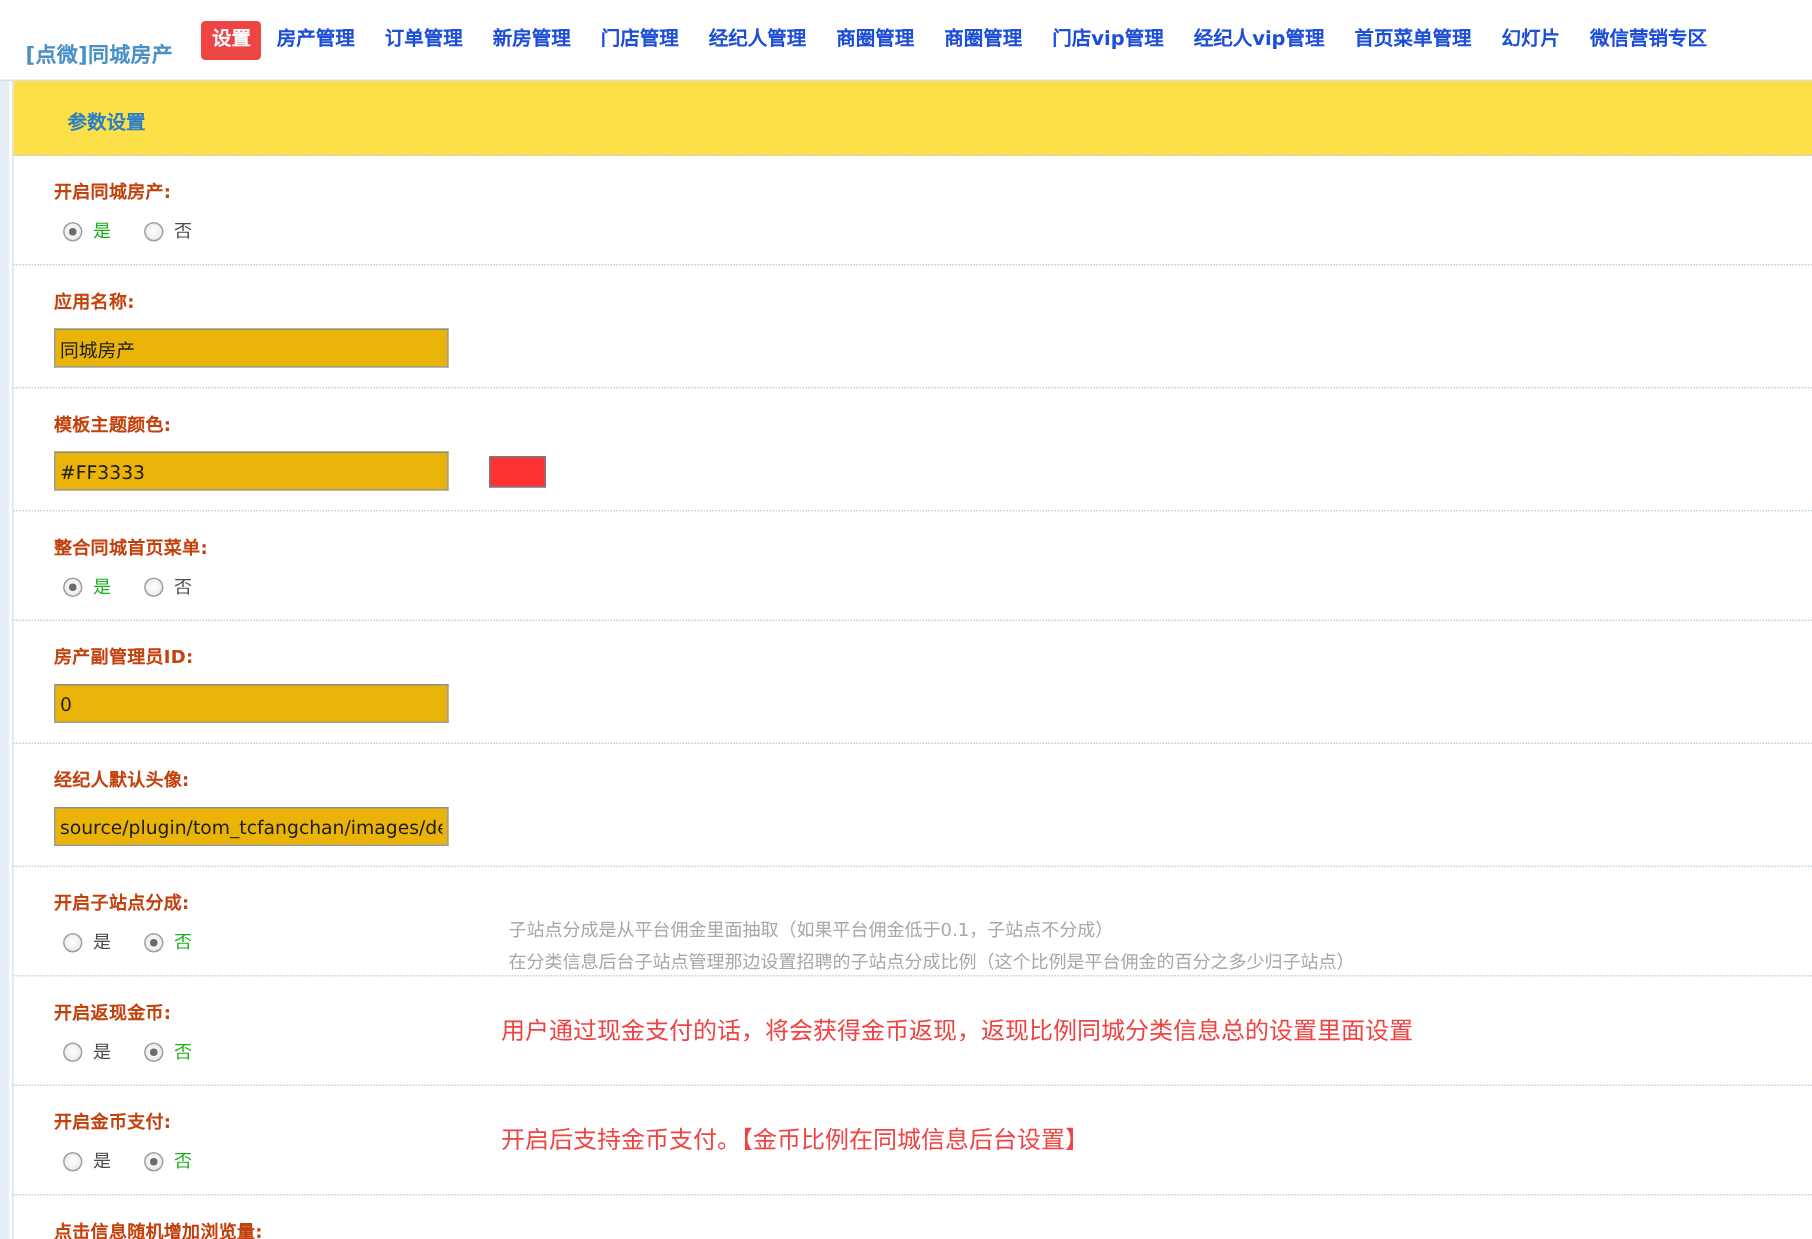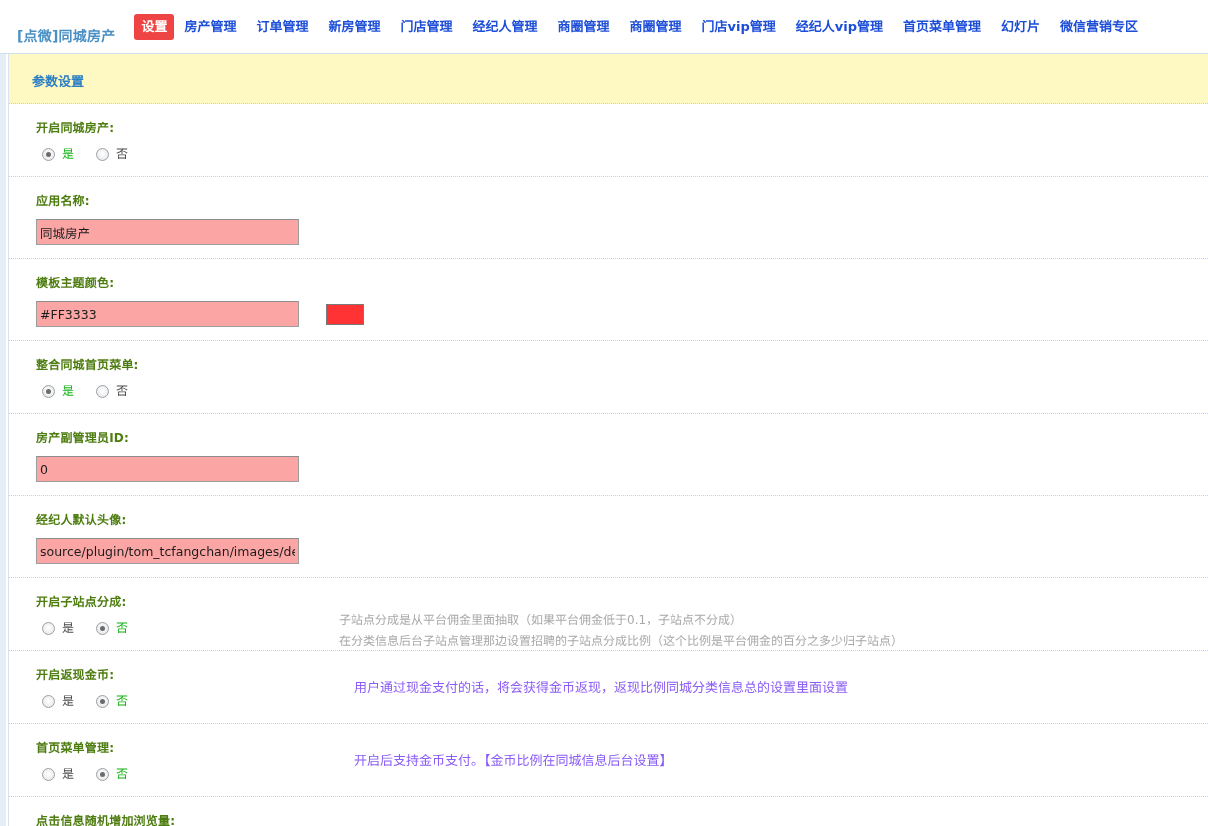--- a/index.html
+++ b/index.html
@@ -65,43 +65,43 @@
     box-sizing: border-box;
     height: 772px;
   }
   .panel {
     border-left: 1px solid #d6e5f1;
     height: 100%;
     box-sizing: border-box;
   }
 
   .panel-head {
-    background: #fef9c3;
+    background: #fde047;
     height: 50px;
     box-sizing: border-box;
-    padding: 17px 0 0 23px;
+    padding: 17px 0 0 36px;
     border-bottom: 1px dotted #b9d4ea;
   }
   .panel-head-title {
     color: #2b7fc4;
     font-size: 13px;
     font-weight: bold;
   }
 
   
   .row {
     border-bottom: 1px dotted #b9d4ea;
     padding: 14px 0 13px 27px;
     position: relative;
     box-sizing: border-box;
   }
   .row-label {
     font-size: 12px;
     font-weight: bold;
-    color: #4d7c0f;
+    color: #c2410c;
     display: block;
     margin-bottom: 11px;
     letter-spacing: 0.2px;
   }
 
   .radio-group {
     display: flex;
     align-items: center;
     gap: 0;
     margin-left: 6px;
@@ -144,21 +144,21 @@
     color: #19b119;
   }
 
   .txt {
     width: 255px;
     height: 20px;
     box-sizing: content-box;
     padding: 2px 3px;
     border: 1px solid #9d9d9d;
     border-top-color: #8d8d8d;
-    background: #fca5a5;
+    background: #eab308;
     font-family: "DejaVu Sans", "Liberation Sans", sans-serif;
     font-size: 12.5px;
     color: #1c1c1c;
     outline: none;
     border-radius: 0;
   }
 
   .color-line {
     display: flex;
     align-items: center;
@@ -167,25 +167,25 @@
   .swatch {
     width: 38px;
     height: 21px;
     border: 1px solid #7a7a7a;
     box-sizing: border-box;
     cursor: pointer;
   }
 
   .tip {
     position: absolute;
-    left: 345px;
+    left: 325px;
     top: 50%;
     transform: translateY(-50%);
-    color: #8b5cf6;
-    font-size: 13px;
+    color: #ef4444;
+    font-size: 16px;
     line-height: 21px;
     white-space: nowrap;
   }
   .tip-block {
     position: absolute;
     left: 330px;
     top: 32px;
     color: #a8a8a8;
     font-size: 12px;
     line-height: 21px;
@@ -299,21 +299,21 @@
       </label>
       <label class="radio-opt">
         <span class="rb on"></span>
         <span class="rb-label sel">否</span>
       </label>
     </div>
     <div class="tip">用户通过现金支付的话，将会获得金币返现，返现比例同城分类信息总的设置里面设置</div>
   </div>
 
   <div class="row">
-    <span class="row-label">首页菜单管理:</span>
+    <span class="row-label">开启金币支付:</span>
     <div class="radio-group">
       <label class="radio-opt">
         <span class="rb"></span>
         <span class="rb-label">是</span>
       </label>
       <label class="radio-opt">
         <span class="rb on"></span>
         <span class="rb-label sel">否</span>
       </label>
     </div>

